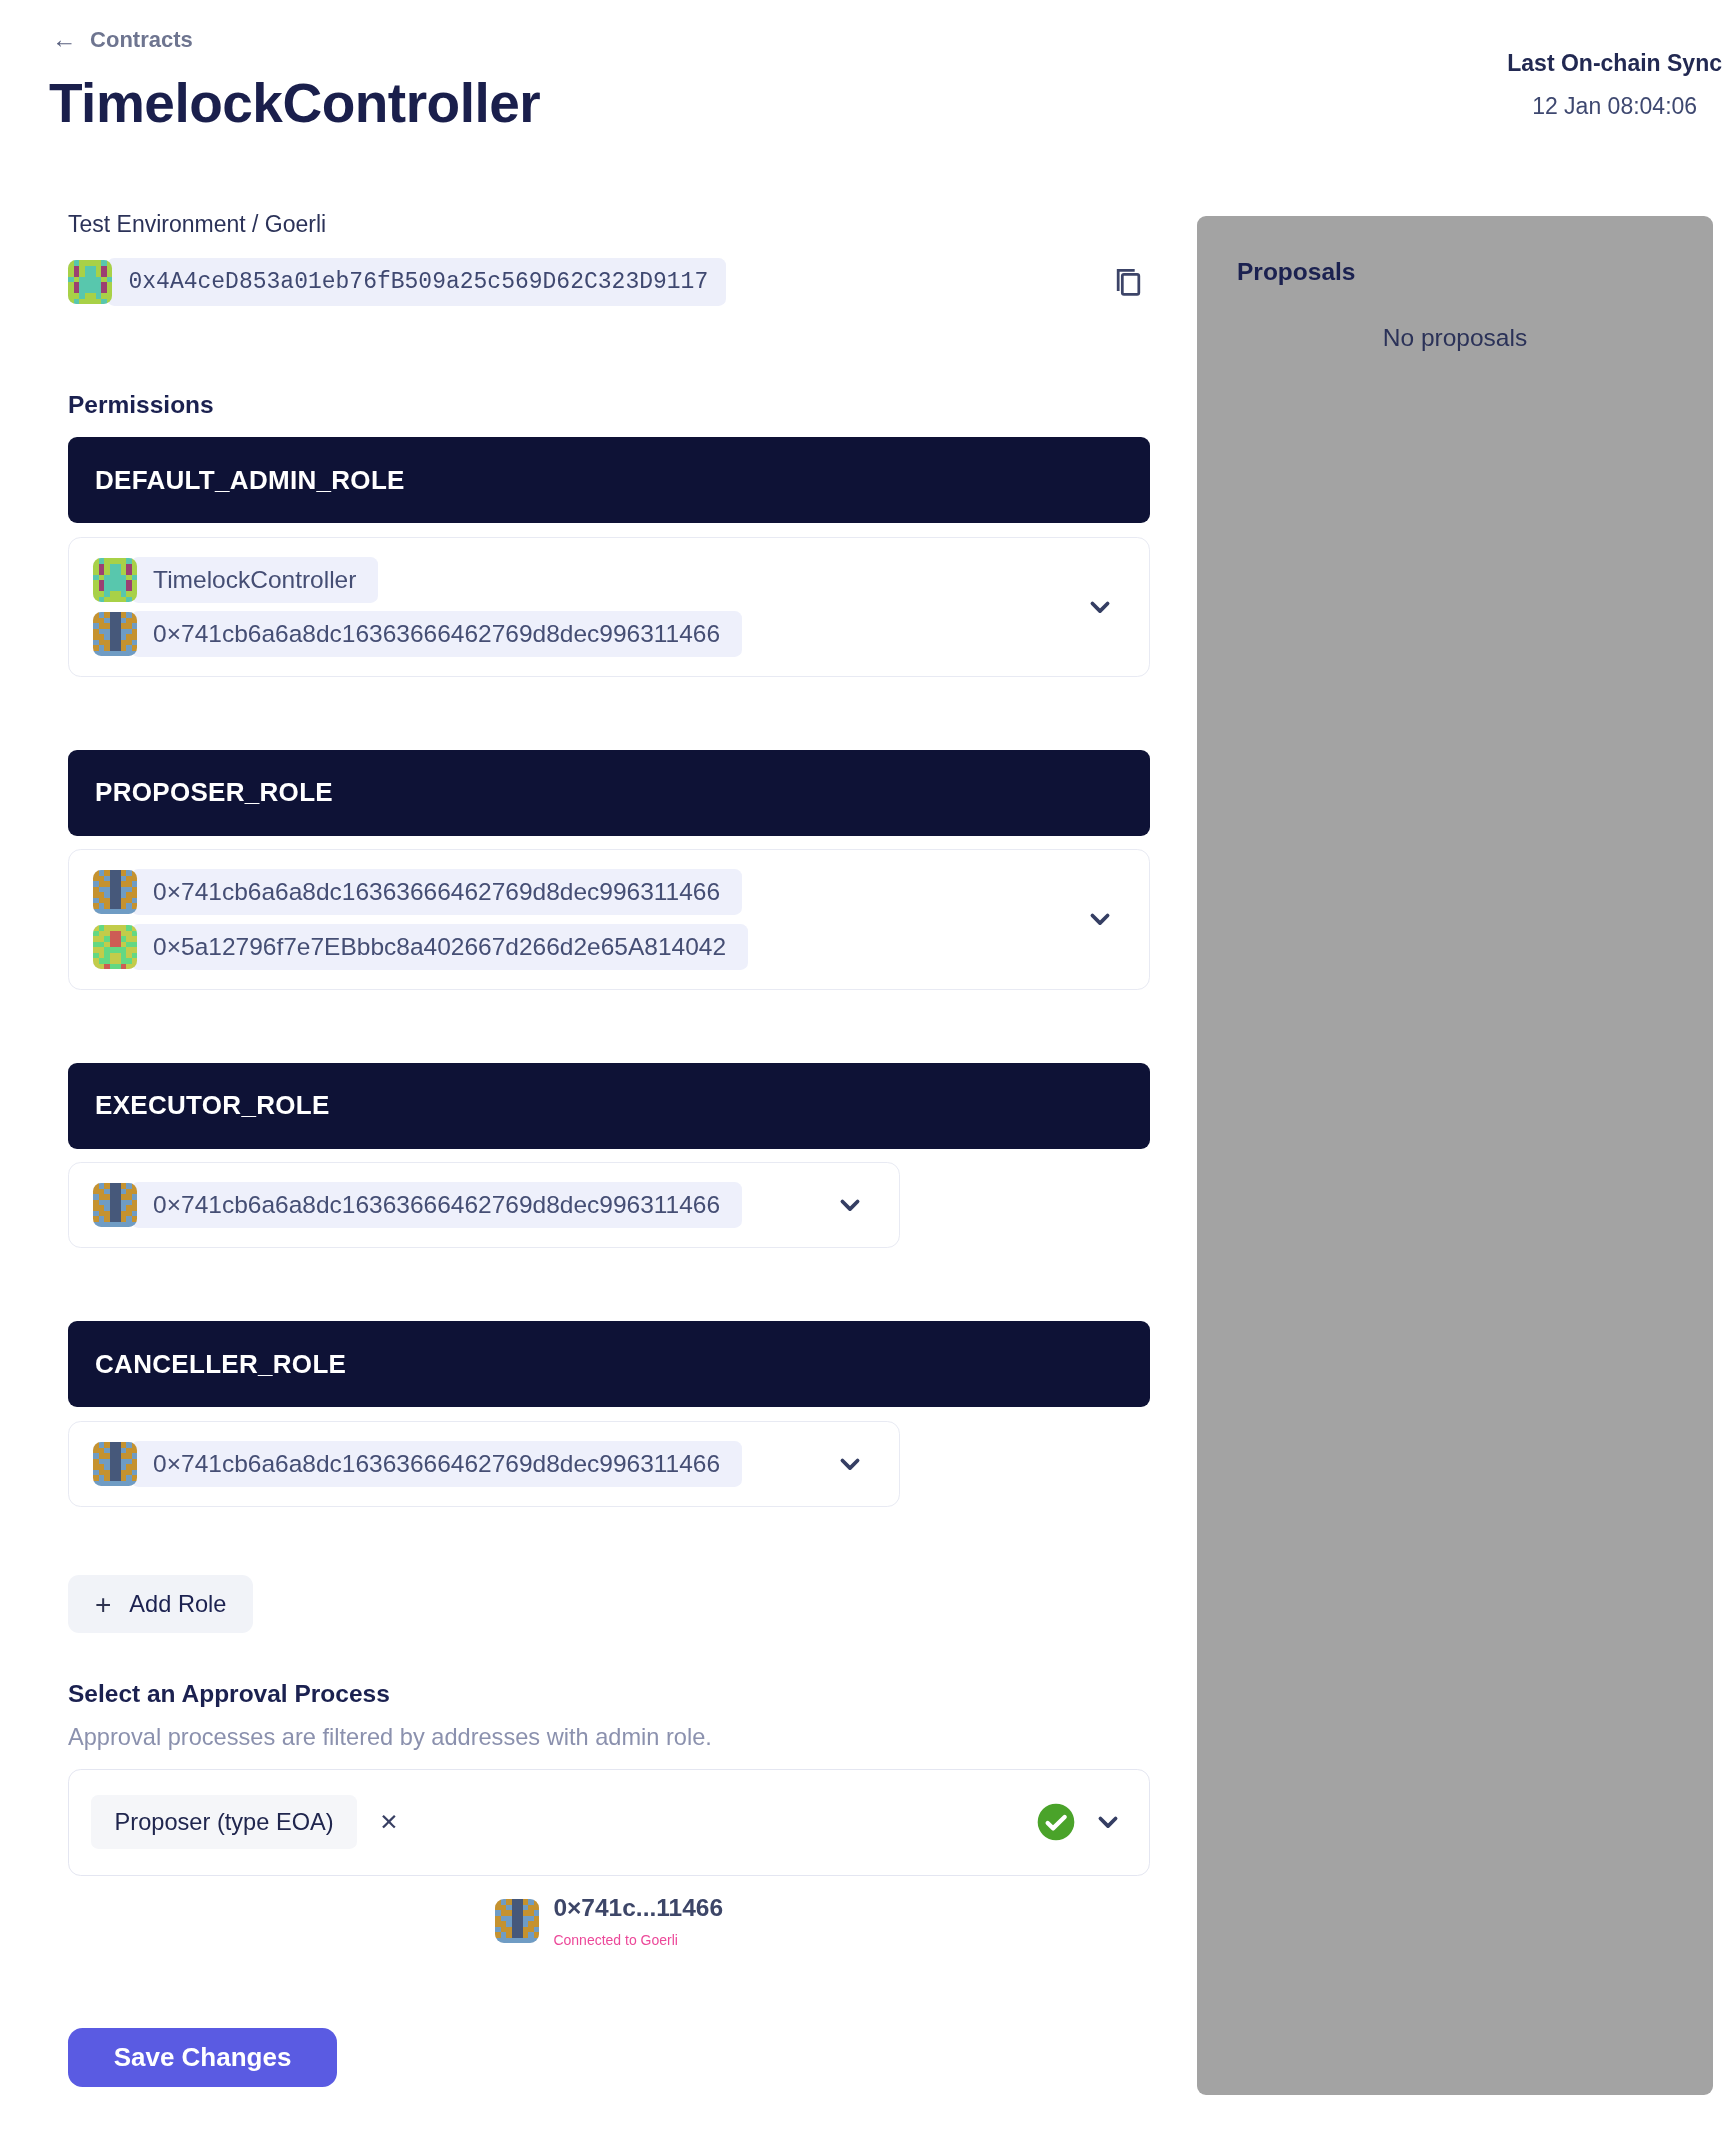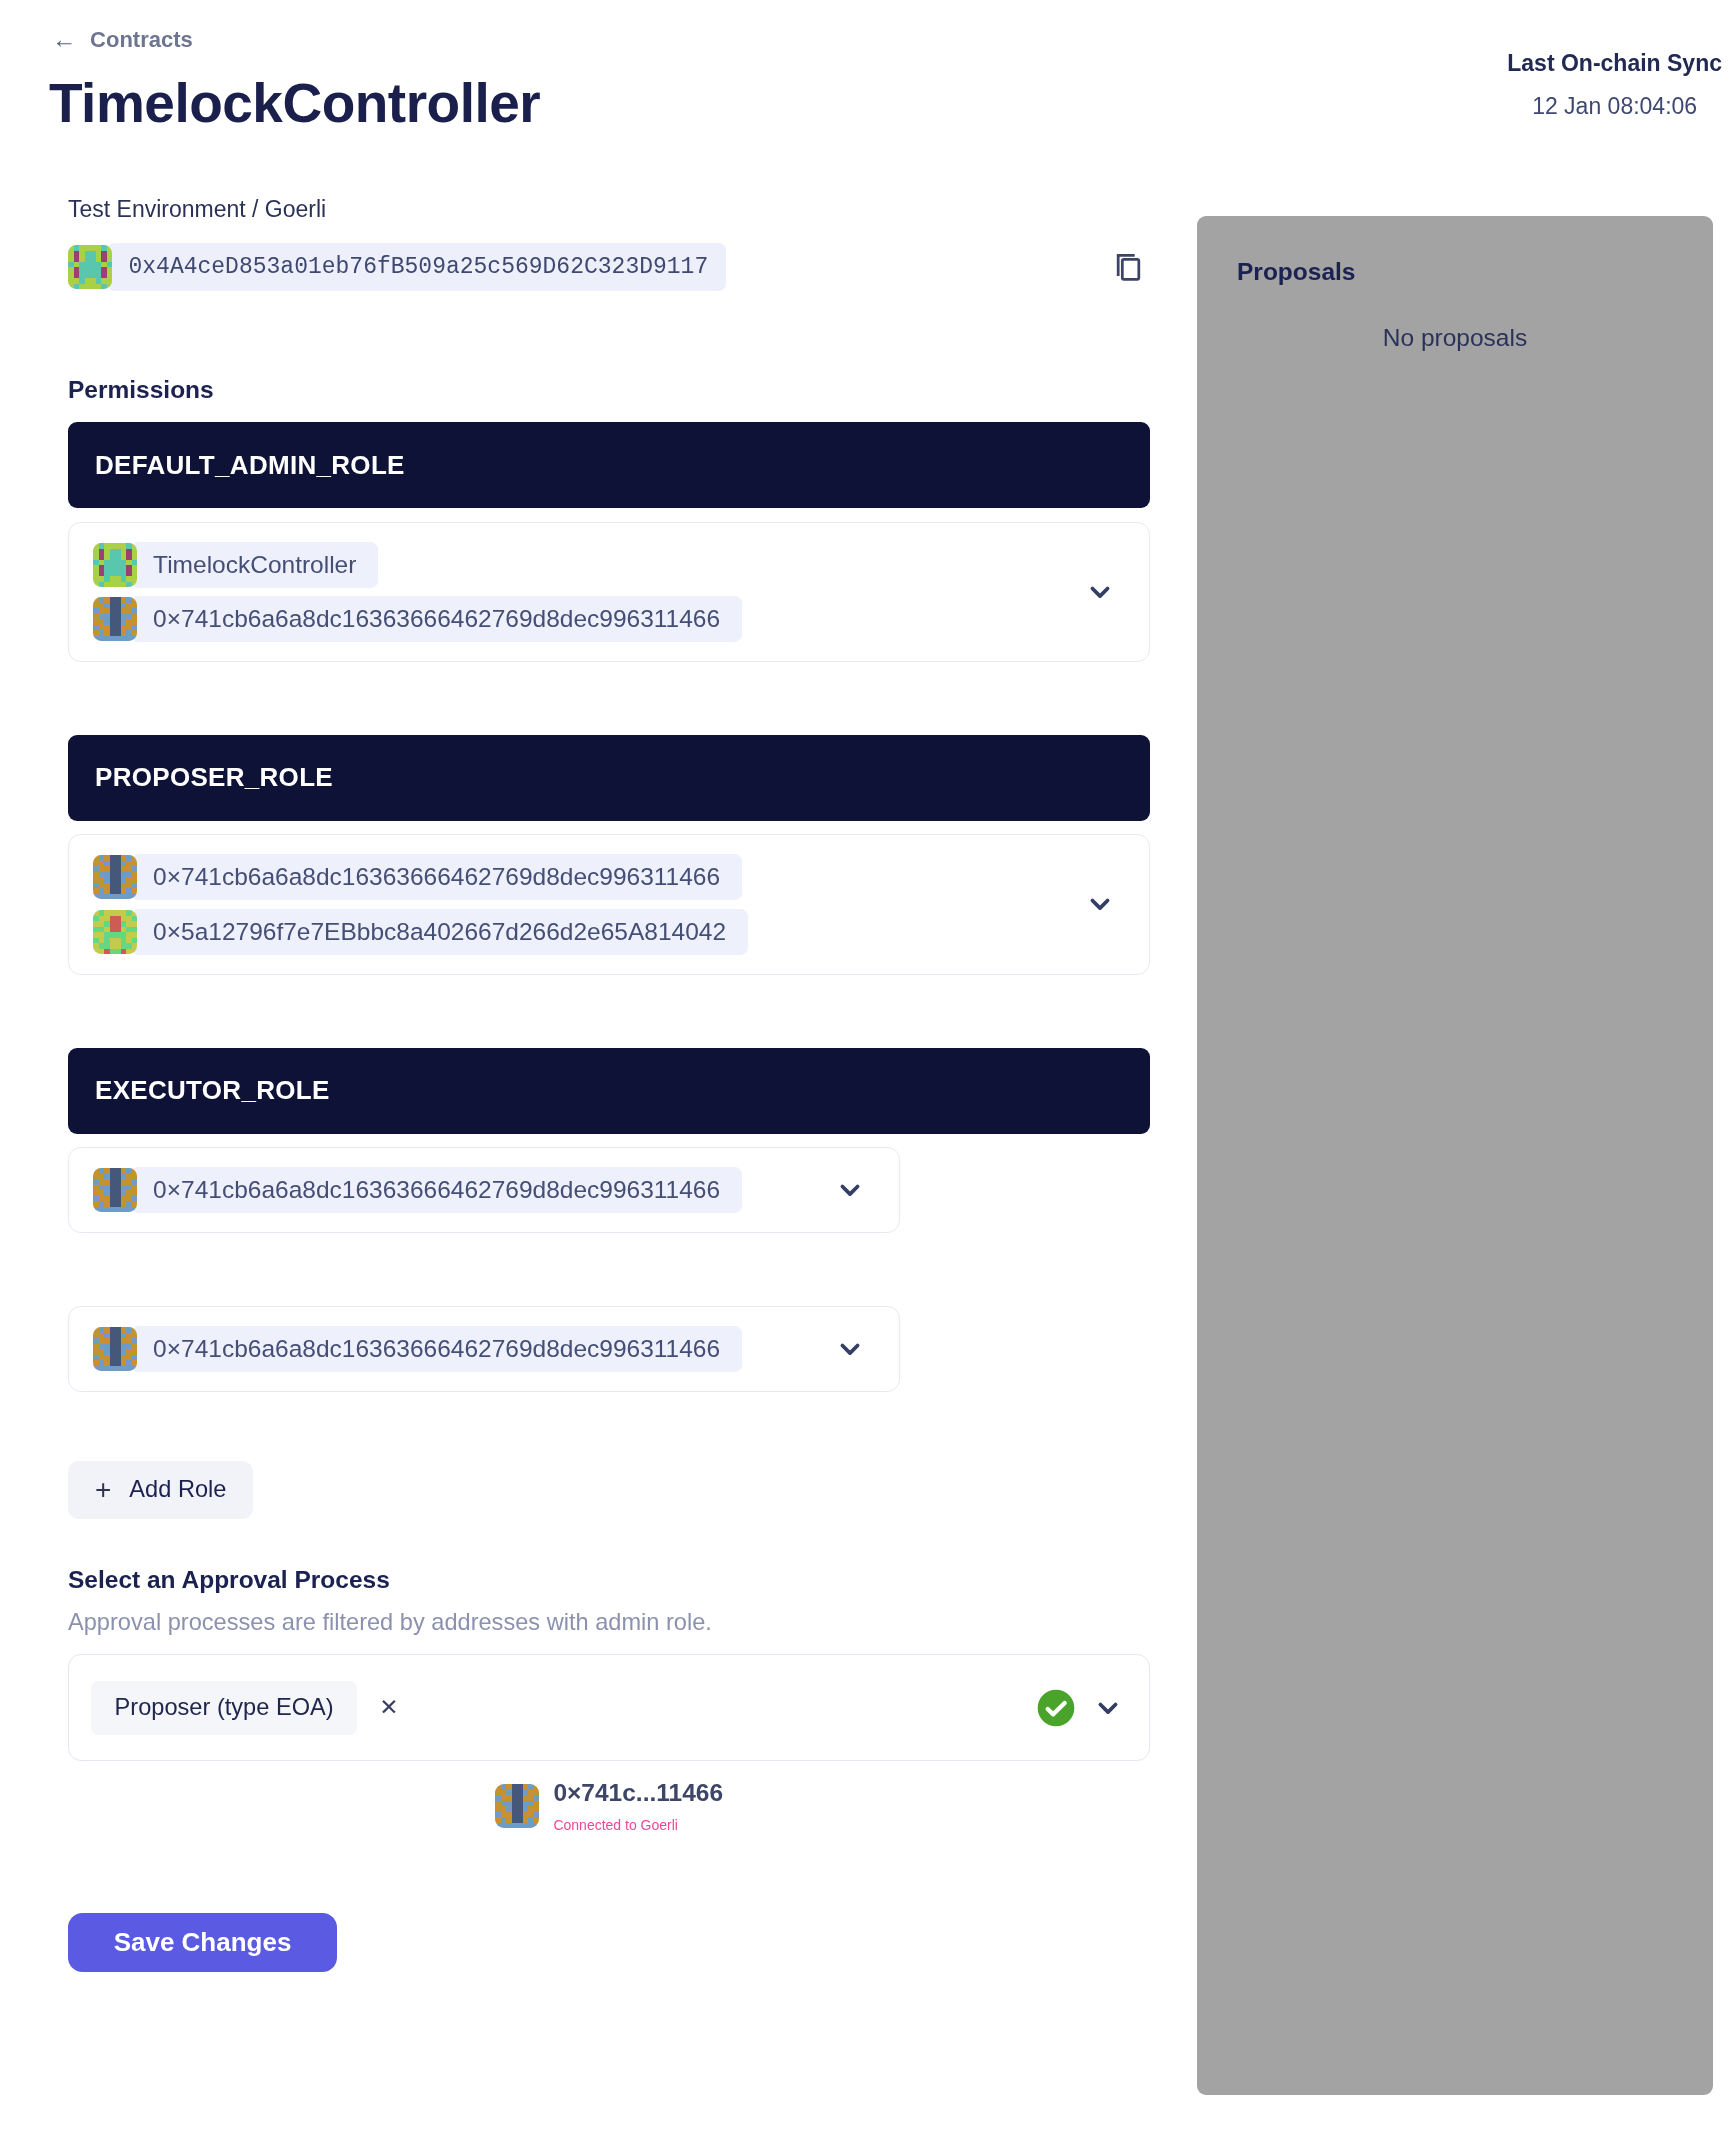--- a/index.html
+++ b/index.html
@@ -18,21 +18,21 @@
   .breadcrumb .arrow { font-weight:400; font-size:24.5px; color:#5a6180; line-height:1; }
   .page-title {
     position:absolute; left:49px; top:71px;
     font-size:55px; font-weight:700; color:#1a1f4c; letter-spacing:-0.5px;
   }
   .sync { position:absolute; right:14px; top:50px; text-align:center; }
   .sync-label { font-size:23px; font-weight:700; color:#222952; }
   .sync-value { margin-top:15.5px; font-size:23px; color:#3e4870; }
 
   
-  .left-col { position:absolute; left:68px; top:196px; width:1082px; }
+  .left-col { position:absolute; left:68px; top:211px; width:1082px; }
   .env { font-size:23px; color:#2b3258; }
   .addr-row { margin-top:20px; display:flex; align-items:center; }
   .avatar {
     width:44px; height:44px; border-radius:8.2px; overflow:hidden;
     flex:none; position:relative; z-index:2; background:#ddd;
   }
   .avatar svg { display:block; width:100%; height:100%; }
   .addr-chip {
     margin-left:-5.5px; background:#edeffa; border-radius:7.3px;
     padding:11px 18px 11px 22px; font-family:Liberation Mono, monospace;
@@ -580,20 +580,23 @@
               </svg>
             </span>
             <span class="member-chip">0×741cb6a6a8dc16363666462769d8dec996311466</span>
           </div>
           <span class="card-chevron"><svg width="28" height="28" viewBox="0 0 24 24">
               <path d="M5.5 9l6.5 6.5L18.5 9" stroke="#353e63" stroke-width="3.2" fill="none" stroke-linecap="round" stroke-linejoin="round"></path>
             </svg></span>
         </div>
       </section>
       <section class="role-section">
+        <div class="role-bar">
+          <span>CANCELLER_ROLE</span>
+        </div>
         <div class="role-card narrow">
           <div class="member-row">
             <span class="avatar">
               <svg viewBox="0 0 48 48" shape-rendering="crispEdges">
                 <rect x="0" y="0" width="6" height="6" fill="#c5922f"></rect>
                 <rect x="6" y="0" width="6" height="6" fill="#6f9cc4"></rect>
                 <rect x="12" y="0" width="6" height="6" fill="#c5922f"></rect>
                 <rect x="18" y="0" width="6" height="6" fill="#46587a"></rect>
                 <rect x="24" y="0" width="6" height="6" fill="#46587a"></rect>
                 <rect x="30" y="0" width="6" height="6" fill="#c5922f"></rect>

